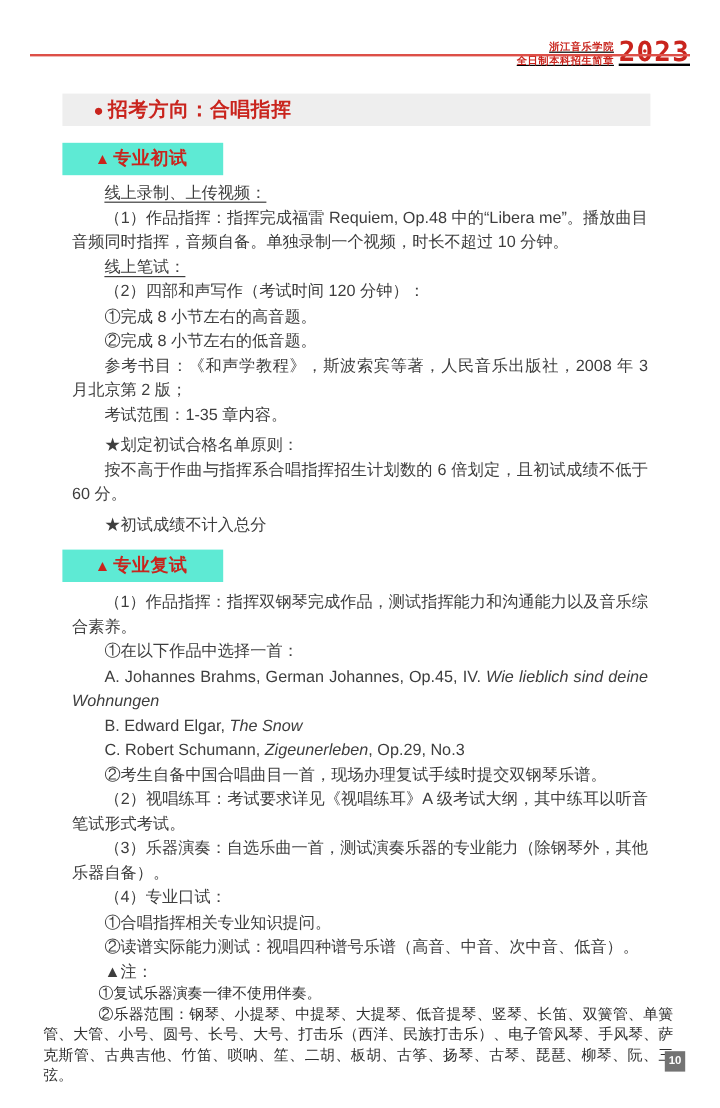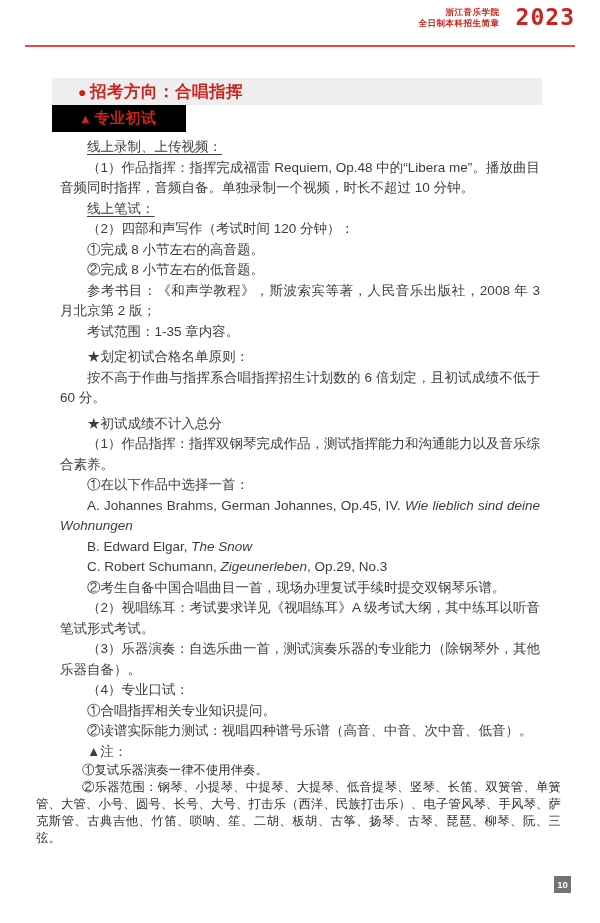--- a/index.html
+++ b/index.html
@@ -2,36 +2,36 @@
 <html><head>
 <meta charset="utf-8">
 <style>
   html,body { margin:0; padding:0; background:#fff; }
   .page {
     position:relative; width:600px; height:923px; background:#ffffff;
     font-family:"Liberation Sans", sans-serif; overflow:hidden;
     -webkit-font-smoothing:antialiased;
   }
   
-  .masthead { position:absolute; top:6px; right:25px; display:flex; align-items:center; gap:16px; }
+  .masthead { position:absolute; top:33px; right:25px; display:flex; align-items:center; gap:4px;text-decoration:underline; }
   .masthead .org-lines { text-align:right; color:#c9241d; font-size:8.5px; line-height:11px; font-weight:bold; letter-spacing:0.5px; }
   .masthead .year { color:#c9241d; font-size:23px; line-height:23px; font-weight:800; letter-spacing:1px; font-family:"DejaVu Sans Mono", monospace; }
   .rule { position:absolute; top:45px; left:25px; right:25px; height:2px; background:#dd4f48; }
 
   .content { position:absolute; top:78px; left:60px; right:60px; }
 
   .h1bar {
     background:#eeeeee; margin-left:-8px; margin-right:-2px; height:27px;
     display:flex; align-items:center; padding-left:26px;
     color:#c9241d; font-weight:bold; font-size:16.5px; letter-spacing:0.5px;
   }
   .h1bar .dot { font-size:14px; margin-right:3px; line-height:1; }
 
   .secbar {
-    background:#000000; margin:0 0 5px -8px; width:-moz-fit-content; width:fit-content;
+    background:#5eead4; margin:14px 0 5px -8px; width:-moz-fit-content; width:fit-content;
     padding:4px 30px 4px 27px; color:#c9241d; font-weight:bold; font-size:15px; letter-spacing:0.5px;
   }
   .section + .section .secbar { margin-top:10px; margin-bottom:7px; }
   .secbar .tri { font-size:13px; margin-right:2px; }
 
   p { margin:0; }
   p.body {
     font-size:13.5px; line-height:20.5px; color:#3d3d3d;
     text-align:justify; text-indent:2em;
   }
@@ -79,20 +79,21 @@
         <p class="body"><span class="b">（2）四部和声写作（考试时间 120 分钟）：</span></p>
         <p class="body"><span>①完成 8 小节左右的高音题。</span></p>
         <p class="body"><span>②完成 8 小节左右的低音题。</span></p>
         <p class="body"><span>参考书目：《和声学教程》，斯波索宾等著，人民音乐出版社，2008 年 3 月北京第 2 版；</span></p>
         <p class="body"><span>考试范围：1-35 章内容。</span></p>
         <p class="body sp"><span class="b">★划定初试合格名单原则：</span></p>
         <p class="body"><span>按不高于作曲与指挥系合唱指挥招生计划数的 6 倍划定，且初试成绩不低于 60 分。</span></p>
         <p class="body sp"><span class="b">★初试成绩不计入总分</span></p>
       </div>
       <div class="section">
+        <div class="secbar"><span class="tri">▲</span><span>专业复试</span></div>
         <p class="body"><span class="b">（1）作品指挥：</span><span>指挥双钢琴完成作品，测试指挥能力和沟通能力以及音乐综合素养。</span></p>
         <p class="body"><span>①在以下作品中选择一首：</span></p>
         <p class="body"><span>A. Johannes Brahms, German Johannes, Op.45, IV. </span><span class="b i">Wie lieblich sind deine Wohnungen</span></p>
         <p class="body"><span>B. Edward Elgar, </span><span class="b i">The Snow</span></p>
         <p class="body"><span>C. Robert Schumann, </span><span class="b i">Zigeunerleben</span><span>, Op.29, No.3</span></p>
         <p class="body"><span>②考生自备中国合唱曲目一首，现场办理复试手续时提交双钢琴乐谱。</span></p>
         <p class="body"><span class="b">（2）视唱练耳：</span><span>考试要求详见《视唱练耳》A 级考试大纲，其中练耳以听音笔试形式考试。</span></p>
         <p class="body"><span class="b">（3）乐器演奏：</span><span>自选乐曲一首，测试演奏乐器的专业能力（除钢琴外，其他乐器自备）。</span></p>
         <p class="body"><span class="b">（4）专业口试：</span></p>
         <p class="body"><span>①合唱指挥相关专业知识提问。</span></p>

